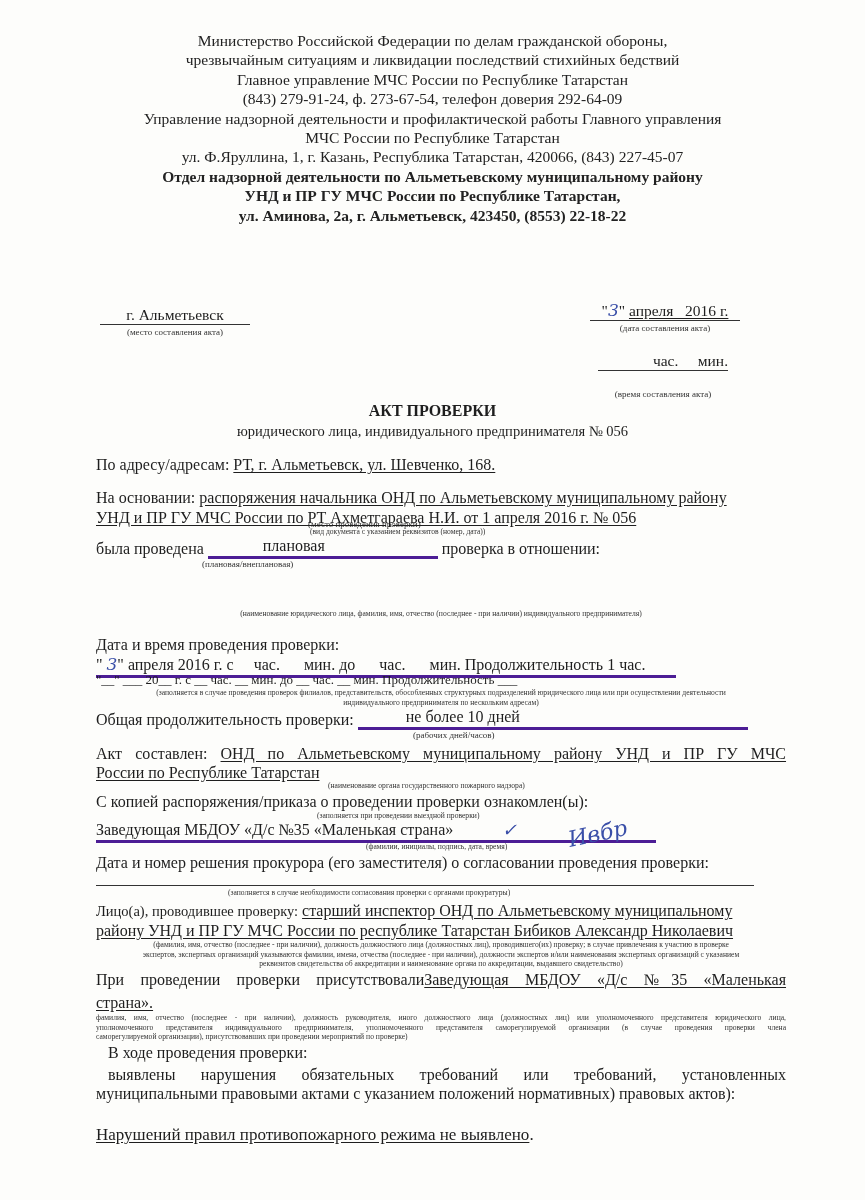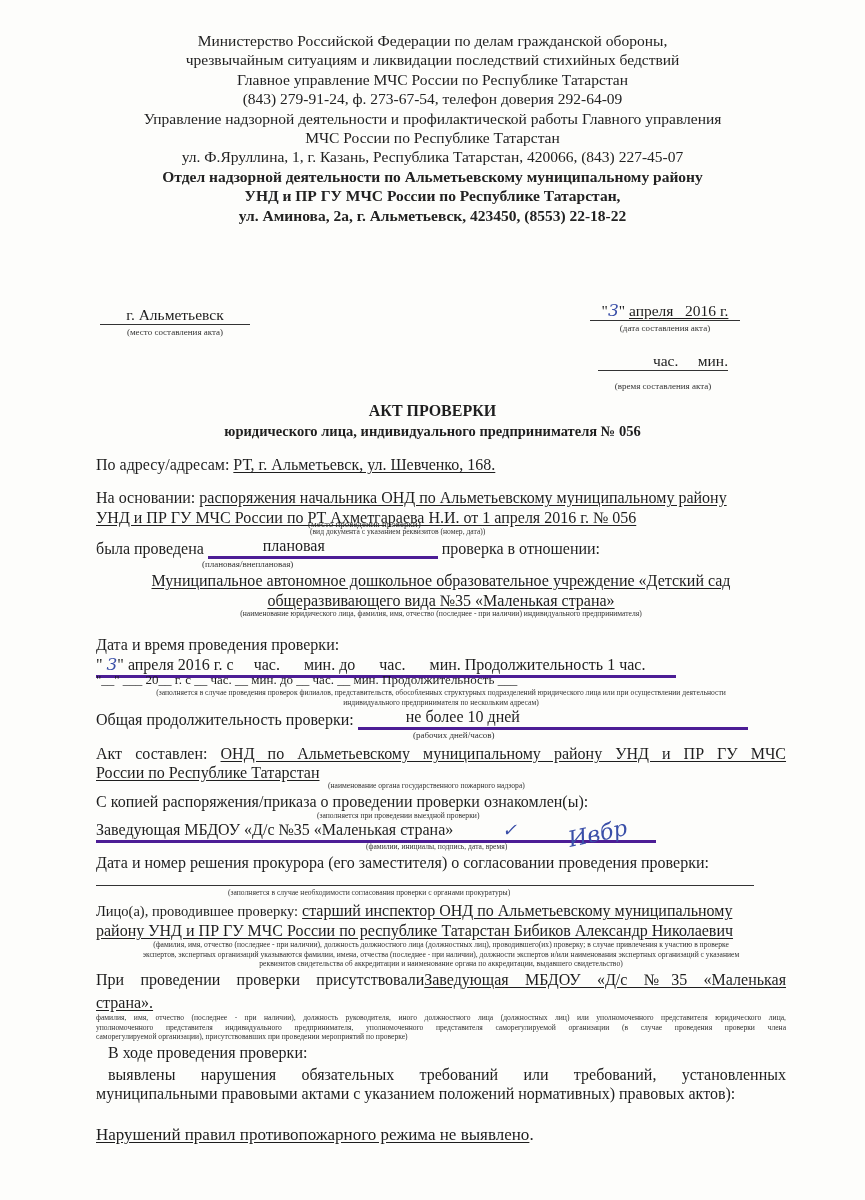--- a/index.html
+++ b/index.html
@@ -47,26 +47,26 @@
     <div class="small" style="margin-top:2px;">(место составления акта)</div>
   </div>
 
   <div class="abs center" style="left:590px; top:298px; width:150px;">
     <div class="t15" style="border-bottom:1px solid #333; white-space:pre;"><span>"</span><span class="hand" style="font-size:17px;">3</span><span>"</span> <span class="u">апреля   2016 г.</span></div>
     <div class="small" style="margin-top:2px;">(дата составления акта)</div>
   </div>
 
   <div class="abs center" style="left:598px; top:348px; width:130px;">
     <div class="t15" style="border-bottom:1px solid #333; text-align:right; white-space:pre;">час.     мин.</div>
-    <div class="small" style="margin-top:10px;">(время составления акта)</div>
+    <div class="small" style="margin-top:18px;">(время составления акта)</div>
   </div>
 
   <div class="abs center" style="left:0; top:398px; width:865px;">
     <div style="font-weight:bold; font-size:16px; line-height:20px;">АКТ ПРОВЕРКИ</div>
-    <div style="font-weight:bold; font-size:14.5px; line-height:20px;">юридического лица, индивидуального предпринимателя № 056</div>
+    <div style="font-weight:normal; font-size:14.5px; line-height:20px;">юридического лица, индивидуального предпринимателя № 056</div>
   </div>
 
   <div class="blk t16" style="top:452px;">
     <span>По адресу/адресам:</span>
     <span class="u">РТ, г. Альметьевск, ул. Шевченко, 168.</span>
   </div>
   <div class="abs small" style="left:308px; top:472px;margin-top:44px;">(место проведения проверки)</div>
 
   <div class="blk t16" style="top:485px;">
     <span>На основании:</span>
@@ -77,24 +77,20 @@
   </div>
   <div class="abs xs" style="left:310px; top:524px;">(вид документа с указанием реквизитов (номер, дата))</div>
 
   <div class="blk t16" style="top:536px; white-space:nowrap;">
     <span>была проведена</span>
     <span class="line" style="width:230px; position:relative; height:17px; vertical-align:bottom;"><span style="position:absolute; left:55px; bottom:0;">плановая</span></span>
     <span>проверка в отношении:</span>
   </div>
   <div class="abs small" style="left:202px; top:556px;text-align:right;">(плановая/внеплановая)</div>
 
-  <div class="abs center t16" style="left:96px; top:568px; width:690px;">
-    <div class="u">Муниципальное автономное дошкольное образовательное учреждение  «Детский сад</div>
-    <div class="u">общеразвивающего вида №35 «Маленькая страна»</div>
-  </div>
   <div class="abs xs center" style="left:96px; top:606px; width:690px;">(наименование юридического лица, фамилия, имя, отчество (последнее - при наличии) индивидуального предпринимателя)</div>
 
   <div class="blk t16" style="top:632px;">Дата и время проведения проверки:</div>
   <div class="blk t16" style="top:651px; white-space:pre;"><span class="line" style="width:580px;"><span>" </span><span class="hand" style="font-size:17px;">3</span><span>" апреля 2016 г. с     час.      мин. до      час.      мин. Продолжительность 1 час.</span></span></div>
   <div class="blk" style="top:669px; font-size:13px; line-height:16px; white-space:pre;">"__" ___ 20__ г. с __ час. __ мин. до __ час. __ мин. Продолжительность ___</div>
   <div class="abs xs center" style="left:96px; top:685px; width:690px;">
     <div>(заполняется в случае проведения проверок филиалов, представительств, обособленных структурных подразделений юридического лица или при осуществлении деятельности</div>
     <div>индивидуального предпринимателя по нескольким адресам)</div>
   </div>
 

